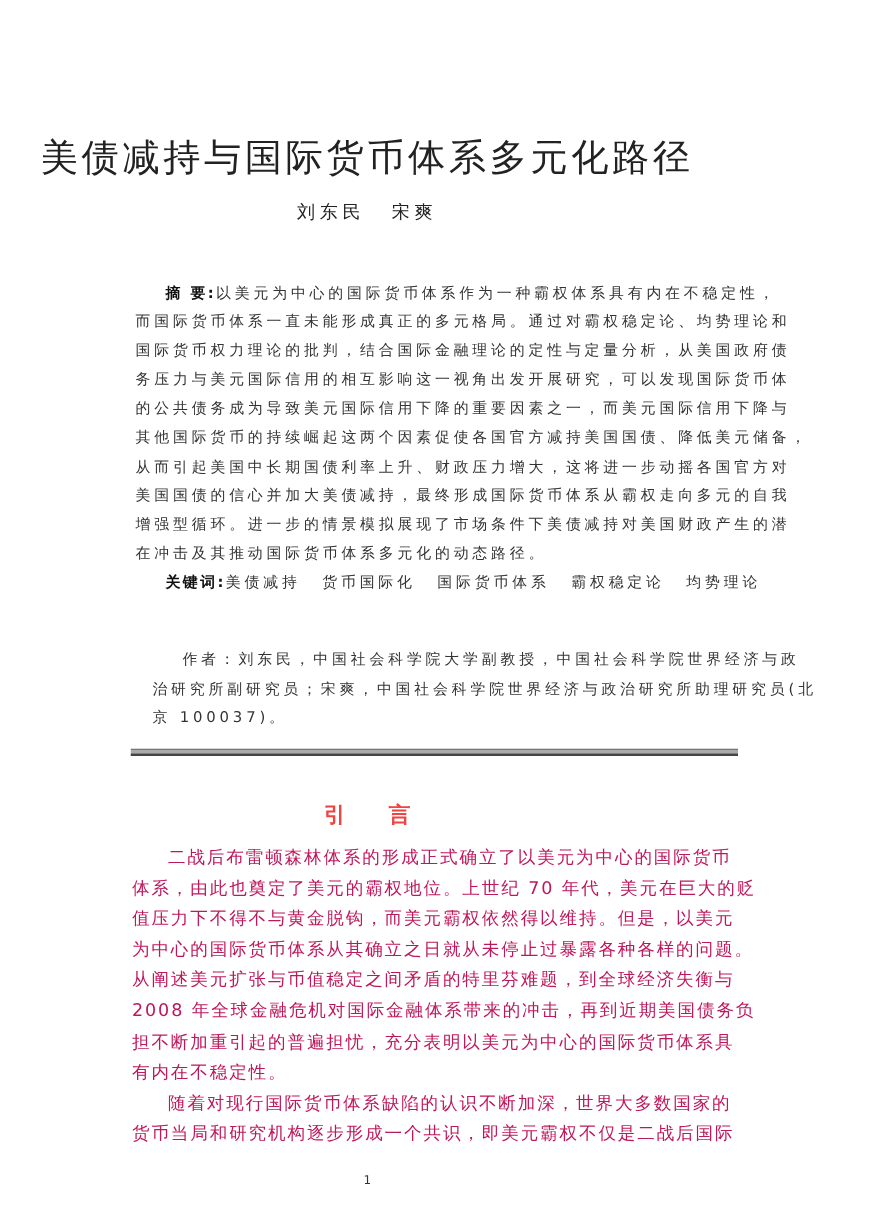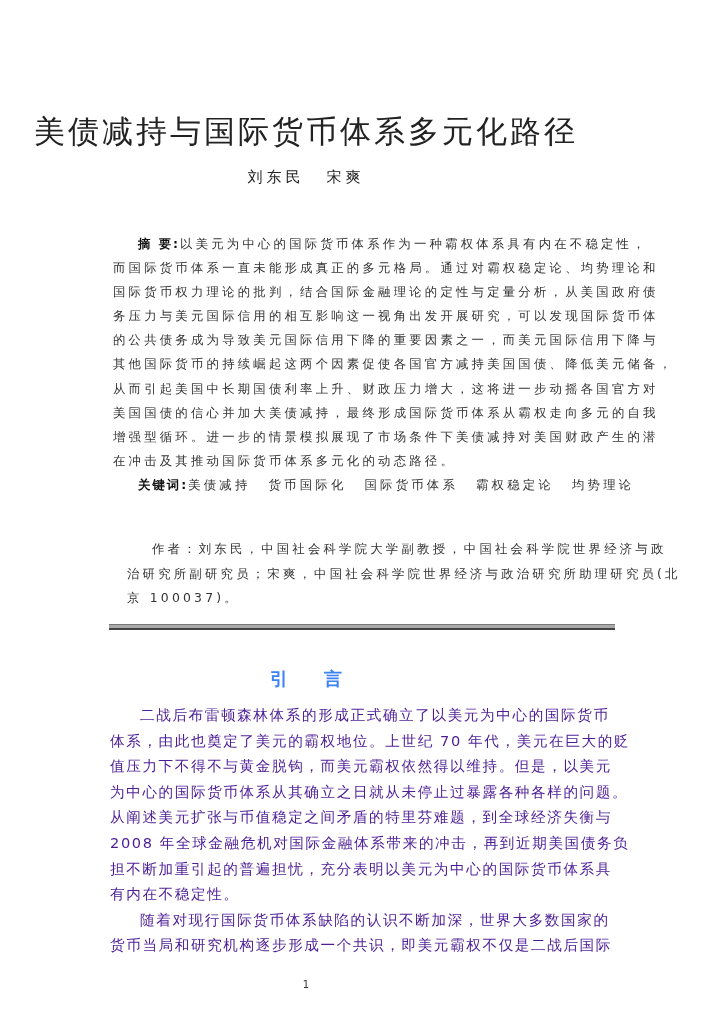--- a/index.html
+++ b/index.html
@@ -85,33 +85,33 @@
       border-top: 1px solid #777;
       border-bottom: 2px solid #444;
       background: #aaa;
     }
     .section-heading {
       position: absolute;
       left: 0; right: 0;
       top: 652px;
       text-align: center;
       font-size: 18px;
-      color: #3b82f6;
+      color: #ef4444;
       font-family: "DejaVu Sans", "Liberation Sans", sans-serif;
     }
     .section-heading .gap { display: inline-block; width: 36px; }
     .body-text {
       position: absolute;
       left: 110px;
       width: 510px;
       top: 702px;
       font-size: 14.6px;
       line-height: 25.6px;
       letter-spacing: 1.6px;
-      color: #4c1d95;
+      color: #be185d;
       font-family: "DejaVu Sans", "Liberation Sans", sans-serif;
     }
     .body-text .line { display: block; white-space: nowrap; }
     .body-text .indent { padding-left: 30px; }
     .page-number {
       position: absolute;
       left: 0; right: 0;
       top: 979px;
       text-align: center;
       font-size: 10px;

